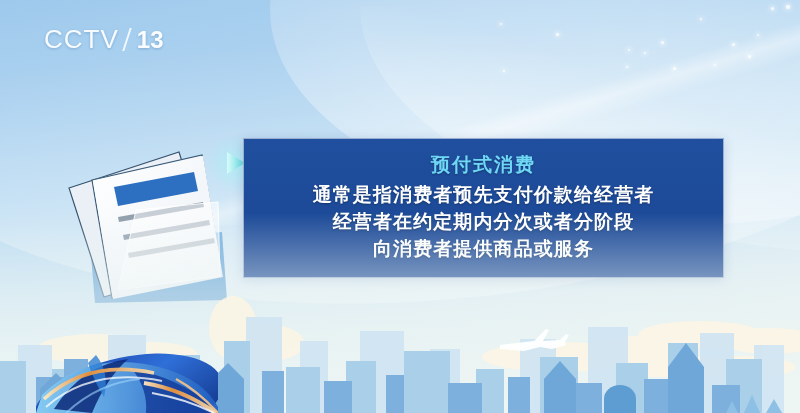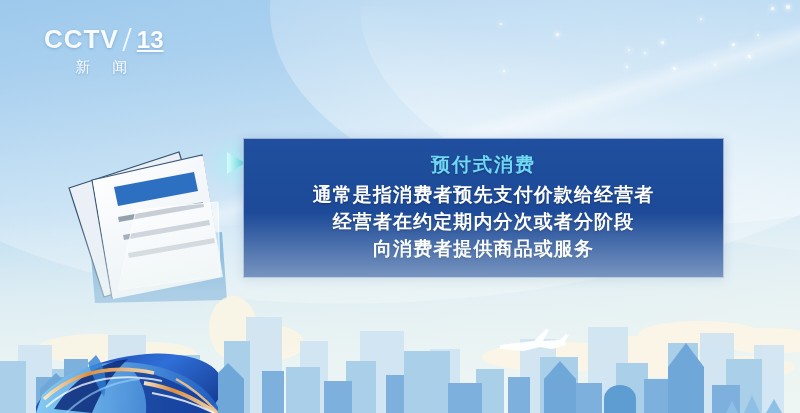--- a/index.html
+++ b/index.html
@@ -82,38 +82,37 @@
     text-shadow: 0 1px 3px rgba(70,120,170,.45);
     user-select: none;
   }
   .logo-row {
     display: flex;
     align-items: flex-end;
     gap: 7px;
   }
   .logo-cctv {
     font-size: 26px;
-    font-weight: bold;
+    font-weight: normal;
     letter-spacing: 1px;
     line-height: 1;
     opacity: .93;
   }
   .logo-slash {
     display: inline-block;
     width: 2px; height: 23px;
     background: rgba(255,255,255,.85);
     transform: skewX(-18deg);
     margin: 0 2px 1px 0;
   }
   .logo-13 {
     font-size: 24px;
     font-weight: bold;
     line-height: 1;
     opacity: .95;
-    text-decoration: underline;
   }
   .logo-sub {
     margin-top: 6px;
     font-size: 15px;
     letter-spacing: 9px;
     text-align: center;
     padding-left: 4px;
     opacity: .9;
   }
 
@@ -225,21 +224,20 @@
     <div class="sparkle" style="left:503px;top:70px;width:2px;height:2px;"></div>
     <div class="sparkle" style="left:644px;top:52px;width:2px;height:2px;"></div>
   </div>
 
   <div class="logo">
     <div class="logo-row">
       <span class="logo-cctv">CCTV</span>
       <span class="logo-slash"></span>
       <span class="logo-13">13</span>
     </div>
-    <div class="logo-sub">新 闻</div>
   </div>
 
   <div class="doc-art">
     <svg width="200" height="165" viewBox="0 0 200 165" xmlns="http://www.w3.org/2000/svg">
       <defs>
         <linearGradient id="folderG" x1="0" y1="0" x2="0" y2="1">
           <stop offset="0%" stop-color="#7bb3e0"></stop>
           <stop offset="100%" stop-color="#5a9cd4"></stop>
         </linearGradient>
         <linearGradient id="pageG" x1="0" y1="0" x2="1" y2="1">

